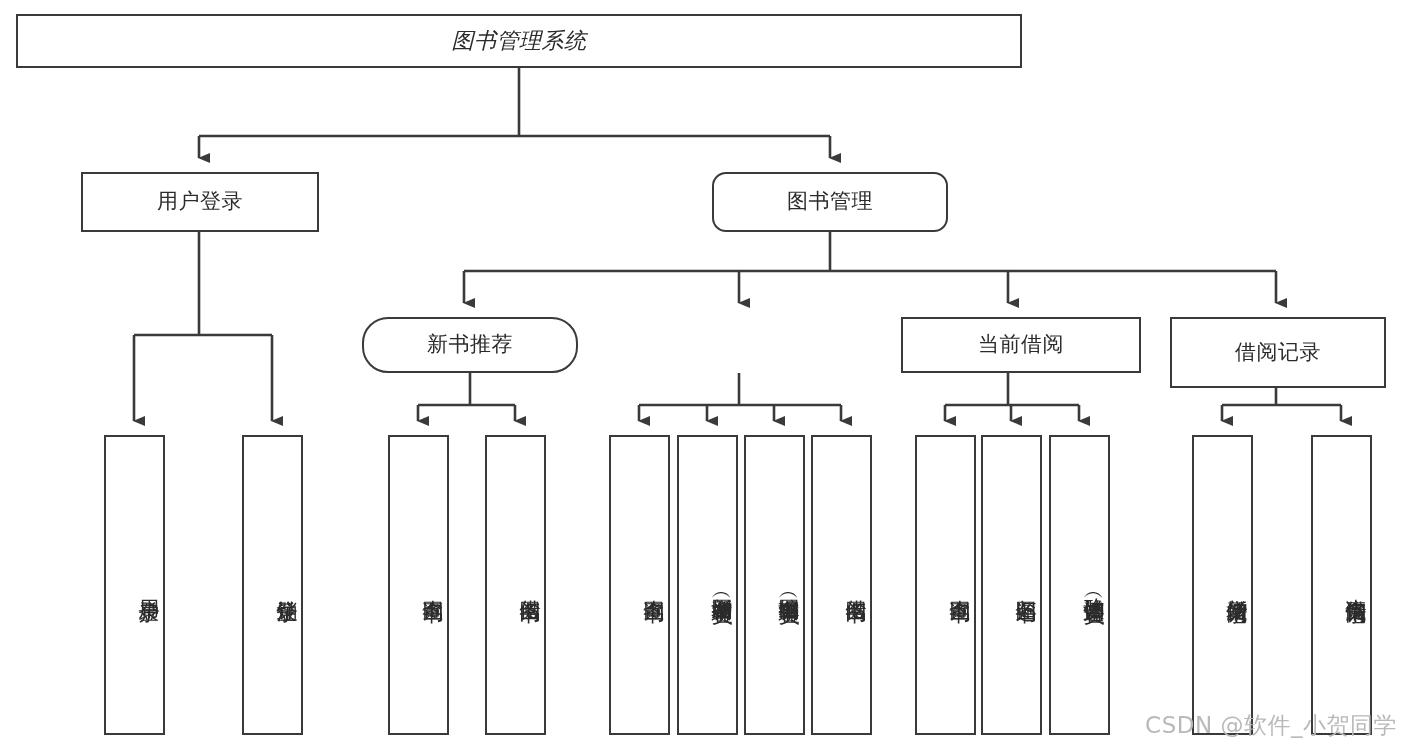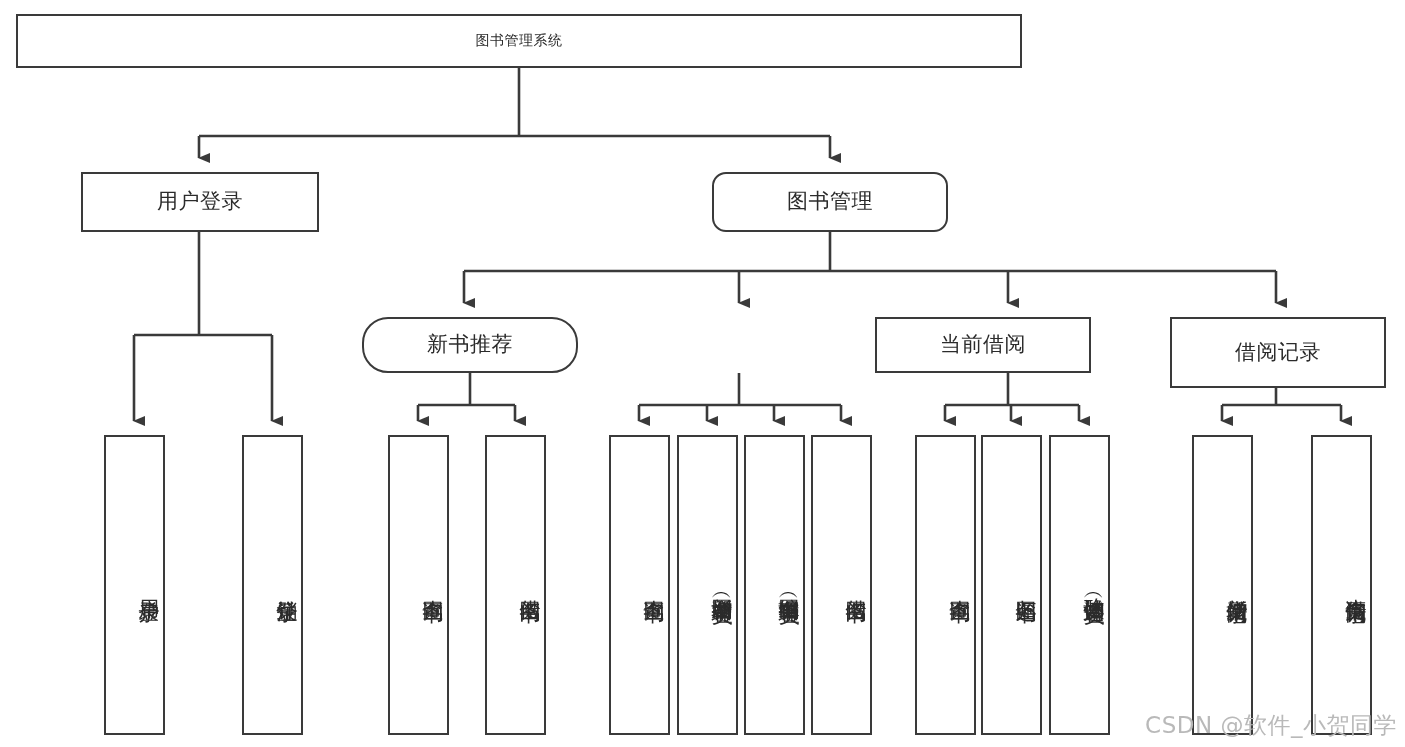--- a/index.html
+++ b/index.html
@@ -37,21 +37,22 @@
     color: #2b2b2b;
     z-index: 2;
   }
   .node.horiz {
     font-size: 21px;
     letter-spacing: 0.5px;
     line-height: 1.1;
     padding: 0 6px;
   }
   .node.horiz.root {
-    font-size: 14px;
+    font-size: 22px;
+    font-style: italic;
   }
   .node.vert {
     writing-mode: vertical-rl;
     text-orientation: upright;
     font-size: 21px;
     line-height: 1.34;
     letter-spacing: 1px;
     padding: 12px 0;
     align-items: flex-start;
     justify-content: center;
@@ -136,21 +137,21 @@
   <div class="node horiz" style="left:81px; top:172px; width:238px; height:60px;">
     <span class="label">用户登录</span>
   </div>
   <div class="node horiz" style="left:712px; top:172px; width:236px; height:60px;border-radius:14px;">
     <span class="label">图书管理</span>
   </div>
 
   <div class="node horiz" style="left:362px; top:317px; width:216px; height:56px;border-radius:26px;">
     <span class="label">新书推荐</span>
   </div>
-  <div class="node horiz" style="left:875px; top:317px; width:216px; height:56px;text-align:center;">
+  <div class="node horiz" style="left:901px; top:317px; width:240px; height:56px;text-align:center;">
     <span class="label">当前借阅</span>
   </div>
   <div class="node horiz" style="left:1170px; top:317px; width:216px; height:71px;">
     <span class="label">借阅记录</span>
   </div>
 
   <div class="node vert" style="left:104px; top:435px; width:61px; height:300px;">
     <span class="label">用户登录</span>
   </div>
   <div class="node vert" style="left:242px; top:435px; width:61px; height:300px;">

